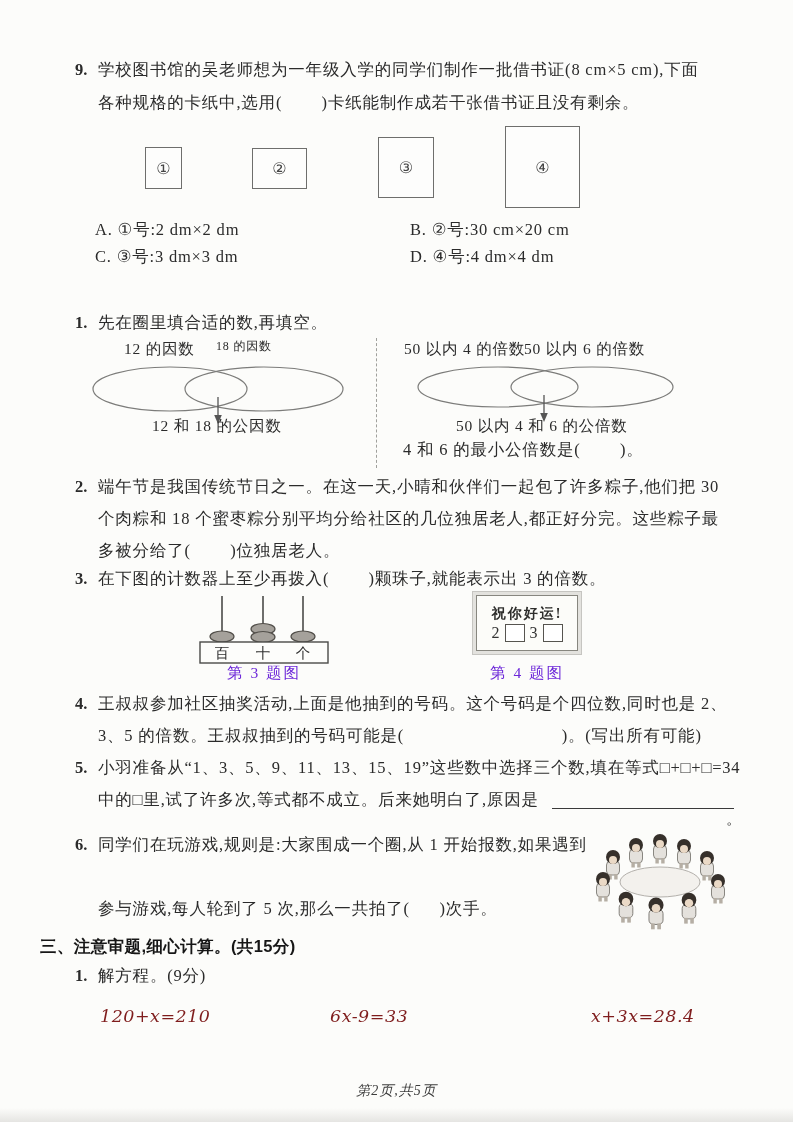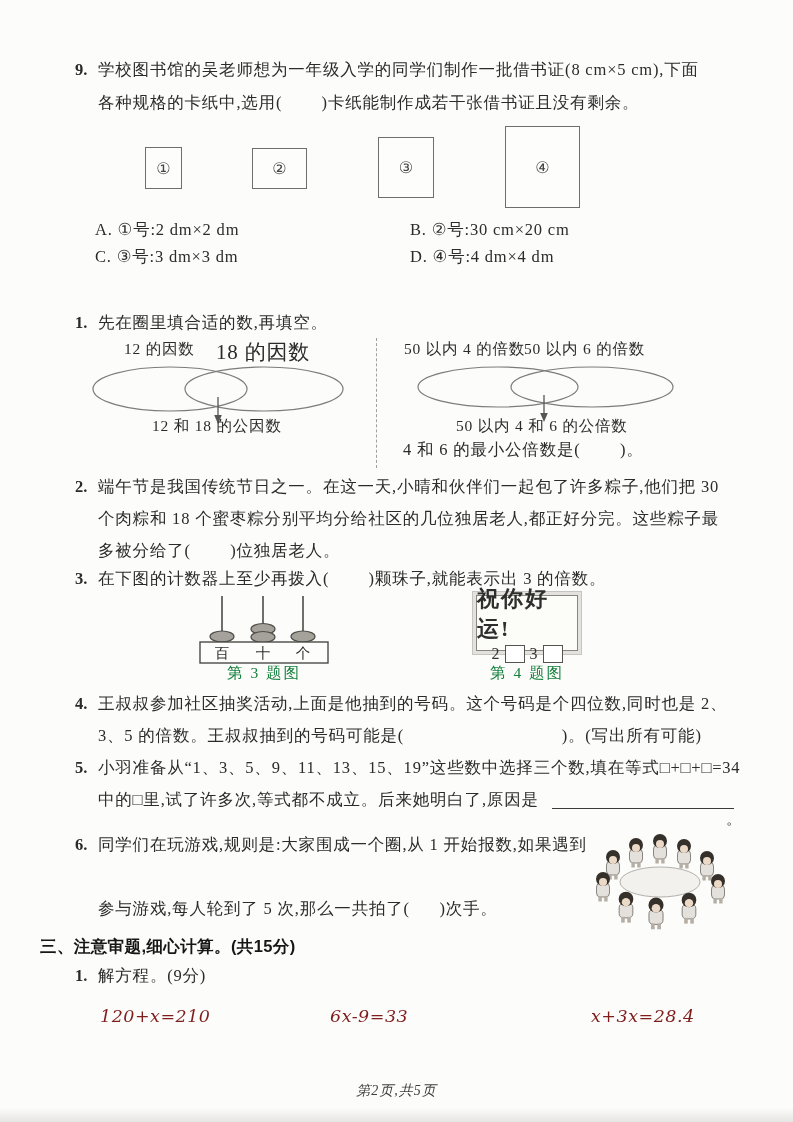--- a/index.html
+++ b/index.html
@@ -8,27 +8,27 @@
     background:#fcfcfa;overflow:hidden;
     font-family:"Liberation Serif","DejaVu Serif",serif;color:#2b2b2b;
   }
   .t{position:absolute;white-space:pre;font-size:16.5px;letter-spacing:0.8px;line-height:1.25;}
   .num{font-weight:bold;letter-spacing:0;}
   .sec{position:absolute;white-space:pre;font-family:"Liberation Sans","DejaVu Sans",sans-serif;
        font-weight:bold;font-size:16.5px;color:#161616;letter-spacing:0.4px;}
   .card{position:absolute;border:1.3px solid #6e6e6c;background:#fdfdfc;
         display:flex;align-items:center;justify-content:center;
         font-size:16px;color:#454545;}
-  .cap{position:absolute;text-align:center;font-size:15.5px;letter-spacing:2px;color:#15803d;}
+  .cap{position:absolute;text-align:center;font-size:15.5px;letter-spacing:2px;color:#6d28d9;}
   .divider{position:absolute;border-left:1.5px dashed #a0a09c;width:0;}
   .blankline{position:absolute;border-bottom:1.3px solid #3a3a3a;height:18px;}
   .lucky{position:absolute;background:#e3e2de;box-shadow:0 0 0 1px #c6c5c1 inset;padding:4px;box-sizing:border-box;}
   .lucky-inner{border:1.5px solid #87867f;background:#fcfcf9;width:100%;height:100%;
         box-sizing:border-box;display:flex;flex-direction:column;align-items:center;justify-content:center;gap:1px;}
-  .lucky-title{font-size:22px;font-weight:bold;letter-spacing:2px;color:#2e2e2c;}
+  .lucky-title{font-size:14px;font-weight:bold;letter-spacing:2px;color:#2e2e2c;}
   .lucky-row{display:flex;align-items:center;gap:5px;font-size:16px;color:#333;}
   .lbox{display:inline-block;width:18px;height:16px;border:1.5px solid #56544f;background:#fff;}
   .math{position:absolute;white-space:pre;font-family:"DejaVu Serif",serif;font-style:italic;
         font-size:17.5px;color:#7f1d1d;letter-spacing:0.5px;}
   .abs{position:absolute;}
   .footer{position:absolute;left:0;right:0;text-align:center;font-size:14px;color:#3c3c3c;letter-spacing:1px;}
   .bottom-shade{position:absolute;left:0;right:0;bottom:0;height:14px;
         background:linear-gradient(to bottom,rgba(110,106,100,0),rgba(110,106,100,0.16));}
 </style>
 </head>
@@ -56,21 +56,21 @@
   <div class="t" style="left:95px;top:220px;">A. ①号:2 dm×2 dm</div>
   <div class="t" style="left:410px;top:220px;">B. ②号:30 cm×20 cm</div>
   <div class="t" style="left:95px;top:247px;">C. ③号:3 dm×3 dm</div>
   <div class="t" style="left:410px;top:247px;">D. ④号:4 dm×4 dm</div>
 
 
   <div class="t num" style="left:75px;top:313px;">1.</div>
   <div class="t" style="left:98px;top:313px;">先在圈里填合适的数,再填空。</div>
 
   <div class="t" style="left:124px;top:339px;font-size:15.5px;">12 的因数</div>
-  <div class="t" style="left:216px;top:339px;font-size:21px;">18 的因数</div>
+  <div class="t" style="left:216px;top:339px;font-size:12px;">18 的因数</div>
   <svg class="abs" style="left:88px;top:359px;" width="272" height="66" viewBox="0 0 272 66">
     <ellipse cx="82" cy="30" rx="77" ry="22" fill="none" stroke="#7c7c7a" stroke-width="1.2"></ellipse>
     <ellipse cx="176" cy="30" rx="79" ry="22" fill="none" stroke="#7c7c7a" stroke-width="1.2"></ellipse>
     <line x1="130" y1="38" x2="130" y2="57" stroke="#555" stroke-width="1.3"></line>
     <polygon points="126.2,56 133.8,56 130,65" fill="#555"></polygon>
   </svg>
   <div class="t" style="left:152px;top:416px;font-size:15.5px;">12 和 18 的公因数</div>
 
   <div class="divider" style="left:376px;top:338px;height:130px;"></div>
 

